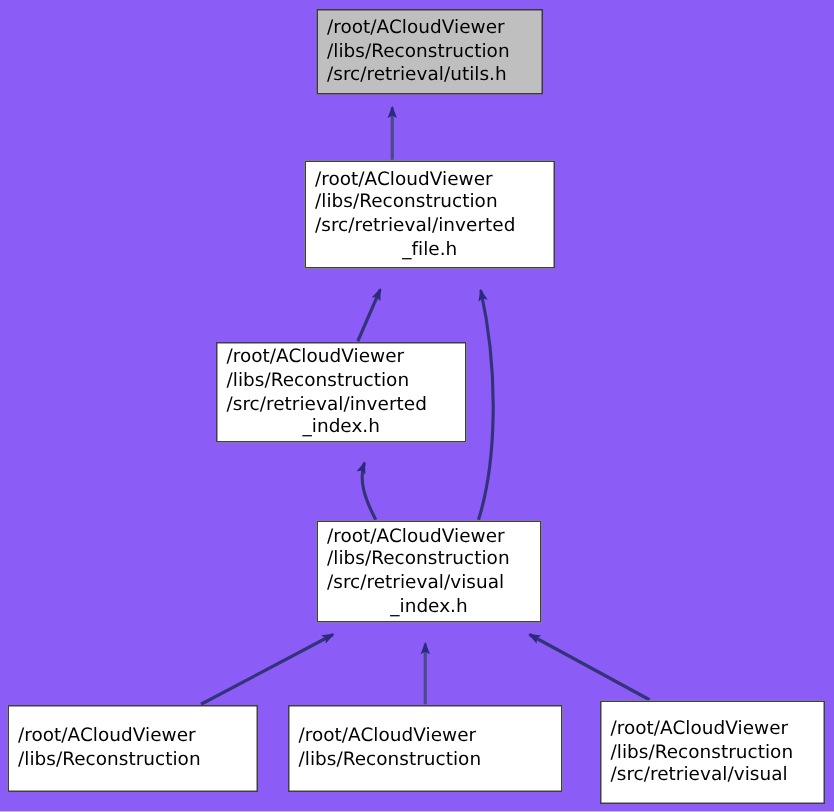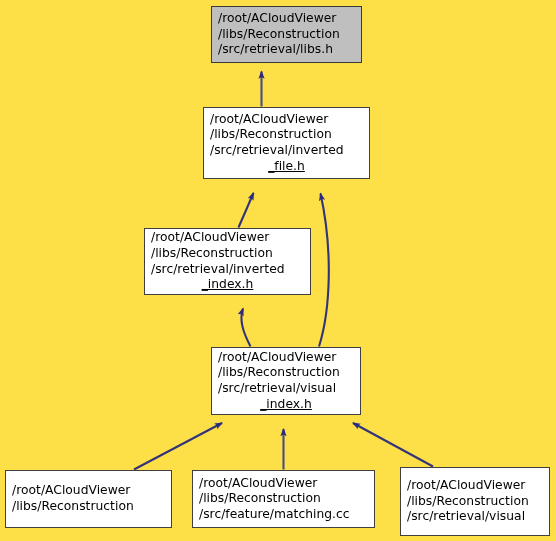--- a/index.html
+++ b/index.html
@@ -4,21 +4,21 @@
 <style>
   html, body {
     margin: 0;
     padding: 0;
     background: #ffffff;
   }
   #canvas {
     position: relative;
     width: 556px;
     height: 541px;
-    background: #fde047;
+    background: #8b5cf6;
     overflow: hidden;
     font-family: "DejaVu Sans", "Liberation Sans", sans-serif;
   }
   .edges {
     position: absolute;
     left: 0;
     top: 0;
     width: 556px;
     height: 541px;
     pointer-events: none;
@@ -57,21 +57,20 @@
   
   .node.mixed {
     align-items: flex-start;
     text-align: left;
     padding-left: 6px;
   }
   .node.mixed .last {
     align-self: center;
     text-align: center;
     padding-right: 6px;
-    text-decoration: underline;
   }
 </style>
 </head>
 <body>
 
 <div id="canvas">
 
   <svg class="edges" width="556" height="541" viewBox="0 0 556 541">
     <defs>
       <marker id="arrowhead" markerWidth="9" markerHeight="9" refX="7.2" refY="3.6" orient="auto" markerUnits="userSpaceOnUse">
@@ -104,21 +103,21 @@
     </g>
 
     <g>
       <path d="M433.0,466.5 L353.0,423.0" stroke="#33337a" stroke-width="2.1" fill="none" marker-end="url(#arrowhead)"></path>
     </g>
   </svg>
 
   <div class="node root lalign" style="left:211px; top:6px; width:151px; height:57px;">
     <span class="ln">/root/ACloudViewer</span>
     <span class="ln">/libs/Reconstruction</span>
-    <span class="ln">/src/retrieval/libs.h</span>
+    <span class="ln">/src/retrieval/utils.h</span>
   </div>
 
   <div class="node mixed" style="left:203px; top:107px; width:167px; height:72px;">
     <span class="ln">/root/ACloudViewer</span>
     <span class="ln">/libs/Reconstruction</span>
     <span class="ln">/src/retrieval/inverted</span>
     <span class="ln last">_file.h</span>
   </div>
 
   <div class="node mixed" style="left:144px; top:228px; width:167px; height:67px;">
@@ -136,21 +135,20 @@
   </div>
 
   <div class="node lalign padr" style="left:5px; top:470px; width:167px; height:58px;">
     <span class="ln">/root/ACloudViewer</span>
     <span class="ln">/libs/Reconstruction</span>
   </div>
 
   <div class="node lalign padr" style="left:192px; top:470px; width:183px; height:58px;">
     <span class="ln">/root/ACloudViewer</span>
     <span class="ln">/libs/Reconstruction</span>
-    <span class="ln">/src/feature/matching.cc</span>
   </div>
 
   <div class="node mixed" style="left:400px; top:467px; width:150px; height:69px;">
     <span class="ln">/root/ACloudViewer</span>
     <span class="ln">/libs/Reconstruction</span>
     <span class="ln">/src/retrieval/visual</span>
   </div>
 
 </div>
 

